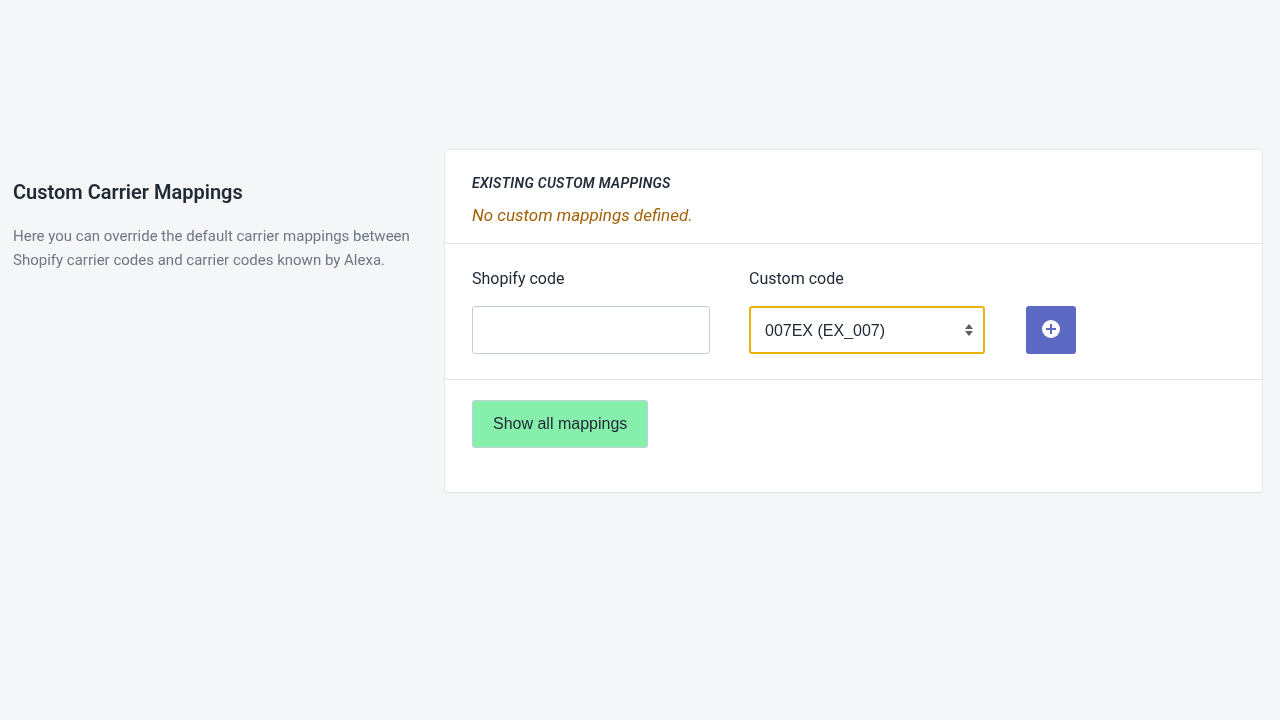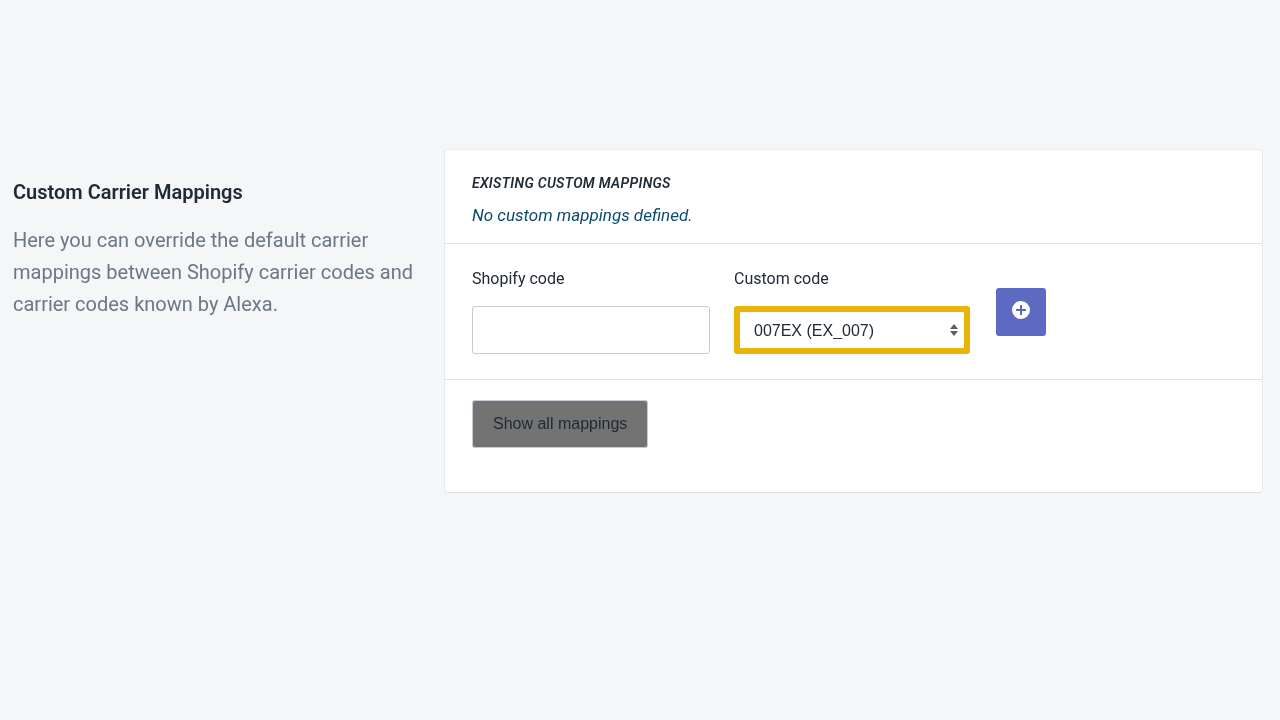--- a/index.html
+++ b/index.html
@@ -26,21 +26,21 @@
       padding-right: 20px;
       padding-top: 30px;
     }
     .sidebar-title {
       font-size: 20px;
       font-weight: 600;
       color: #212b36;
       margin-bottom: 20px;
     }
     .sidebar-description {
-      font-size: 20px;
+      font-size: 15px;
       line-height: 1.6;
       color: #6d7785;
     }
     .card {
       flex: 1;
       background-color: #ffffff;
       border-radius: 3px;
       box-shadow: 0 1px 2px rgba(0,0,0,0.06), 0 0 0 1px rgba(63,63,68,0.05);
     }
     .card-section {
@@ -56,26 +56,26 @@
     .section-heading {
       font-size: 14px;
       font-weight: 600;
       color: #212b36;
       letter-spacing: 0.3px;
       text-transform: uppercase;
       margin-bottom: 14px;
     }
     .empty-text {
       font-size: 17px;
-      color: #0c4a6e;
+      color: #a16207;
     }
     .form-row {
       display: flex;
-      gap: 24px;
-      align-items: center;
+      gap: 39px;
+      align-items: flex-end;
     }
     .form-field {
       display: flex;
       flex-direction: column;
     }
     .form-field-shopify {
       width: 238px;
     }
     .form-field-alexa {
       width: 236px;
@@ -93,21 +93,21 @@
       font-size: 16px;
       background: #fff;
       outline: none;
     }
     .select-wrapper {
       position: relative;
     }
     .select-input {
       width: 100%;
       height: 48px;
-      border: 6px solid #eab308;
+      border: 2px solid #eab308;
       border-radius: 3px;
       padding: 0 34px 0 14px;
       font-size: 16px;
       background: #fff;
       appearance: none;
       -webkit-appearance: none;
       -moz-appearance: none;
       outline: none;
       color: #212b36;
     }
@@ -135,21 +135,21 @@
       justify-content: center;
       cursor: pointer;
       margin-left: 2px;
     }
     .footer-section {
       padding: 20px 27px 44px;
     }
     .outline-button {
       height: 48px;
       padding: 0 20px;
-      background: #737373;
+      background: #86efac;
       border: 1px solid #c4cdd5;
       border-radius: 3px;
       font-size: 16px;
       color: #212b36;
       cursor: pointer;
     }
   </style>
 </head>
 <body>
 

